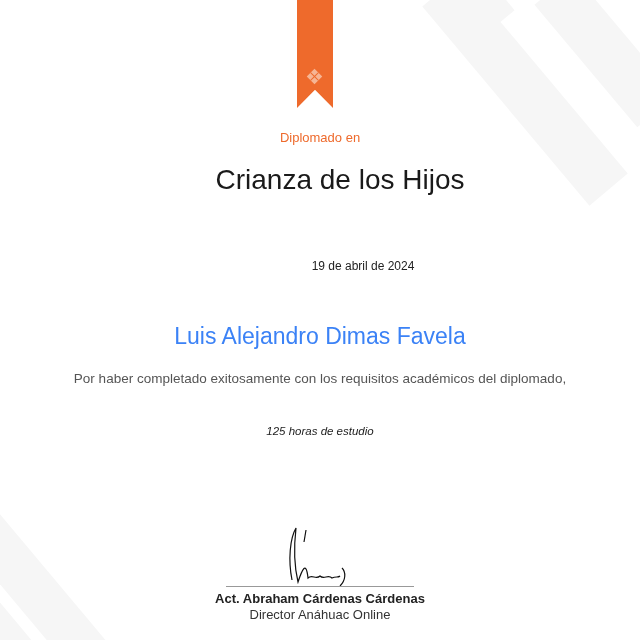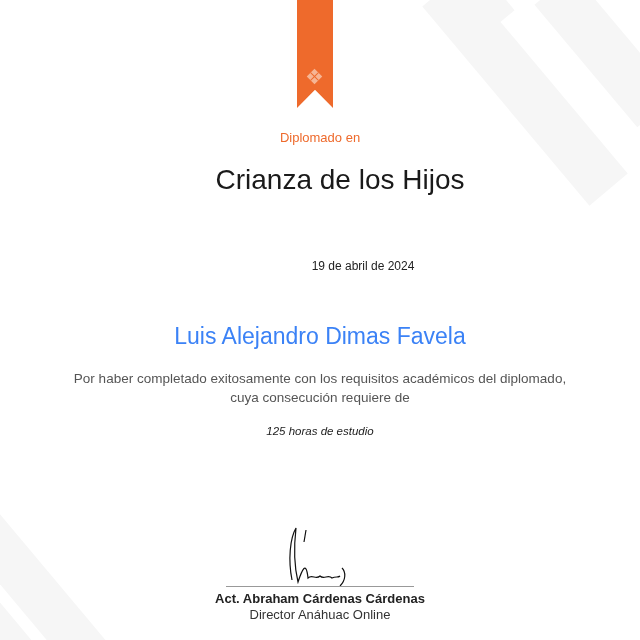--- a/index.html
+++ b/index.html
@@ -46,21 +46,20 @@
 
 <div class="ribbon"></div>
 <div class="ribbon-mark"></div>
 
 <div class="center subtitle">Diplomado en</div>
 <div class="center title">Crianza de los Hijos</div>
 <div class="center date">19 de abril de 2024</div>
 <div class="center name">Luis Alejandro Dimas Favela</div>
 <div class="center desc">
   <div>Por haber completado exitosamente con los requisitos académicos del diplomado,</div>
-  <div>cuya consecución requiere de</div>
 </div>
 <div class="center hours">125 horas de estudio</div>
 
 <svg class="signature" viewBox="0 0 70 68">
   <path d="M10 60 C6 40, 8 18, 14 8 C12 25, 12 45, 16 62 C20 50, 24 40, 26 58 C30 54, 34 60, 38 56 C42 60, 46 54, 50 58 C54 56, 56 58, 58 56" fill="none" stroke="#111" stroke-width="1.2"></path>
   <path d="M24 10 L22 22" fill="none" stroke="#111" stroke-width="1.2"></path>
   <path d="M60 48 C64 52, 64 60, 58 66" fill="none" stroke="#111" stroke-width="1.2"></path>
 </svg>
 <div class="sig-line"></div>
 <div class="center signer">Act. Abraham Cárdenas Cárdenas</div>

